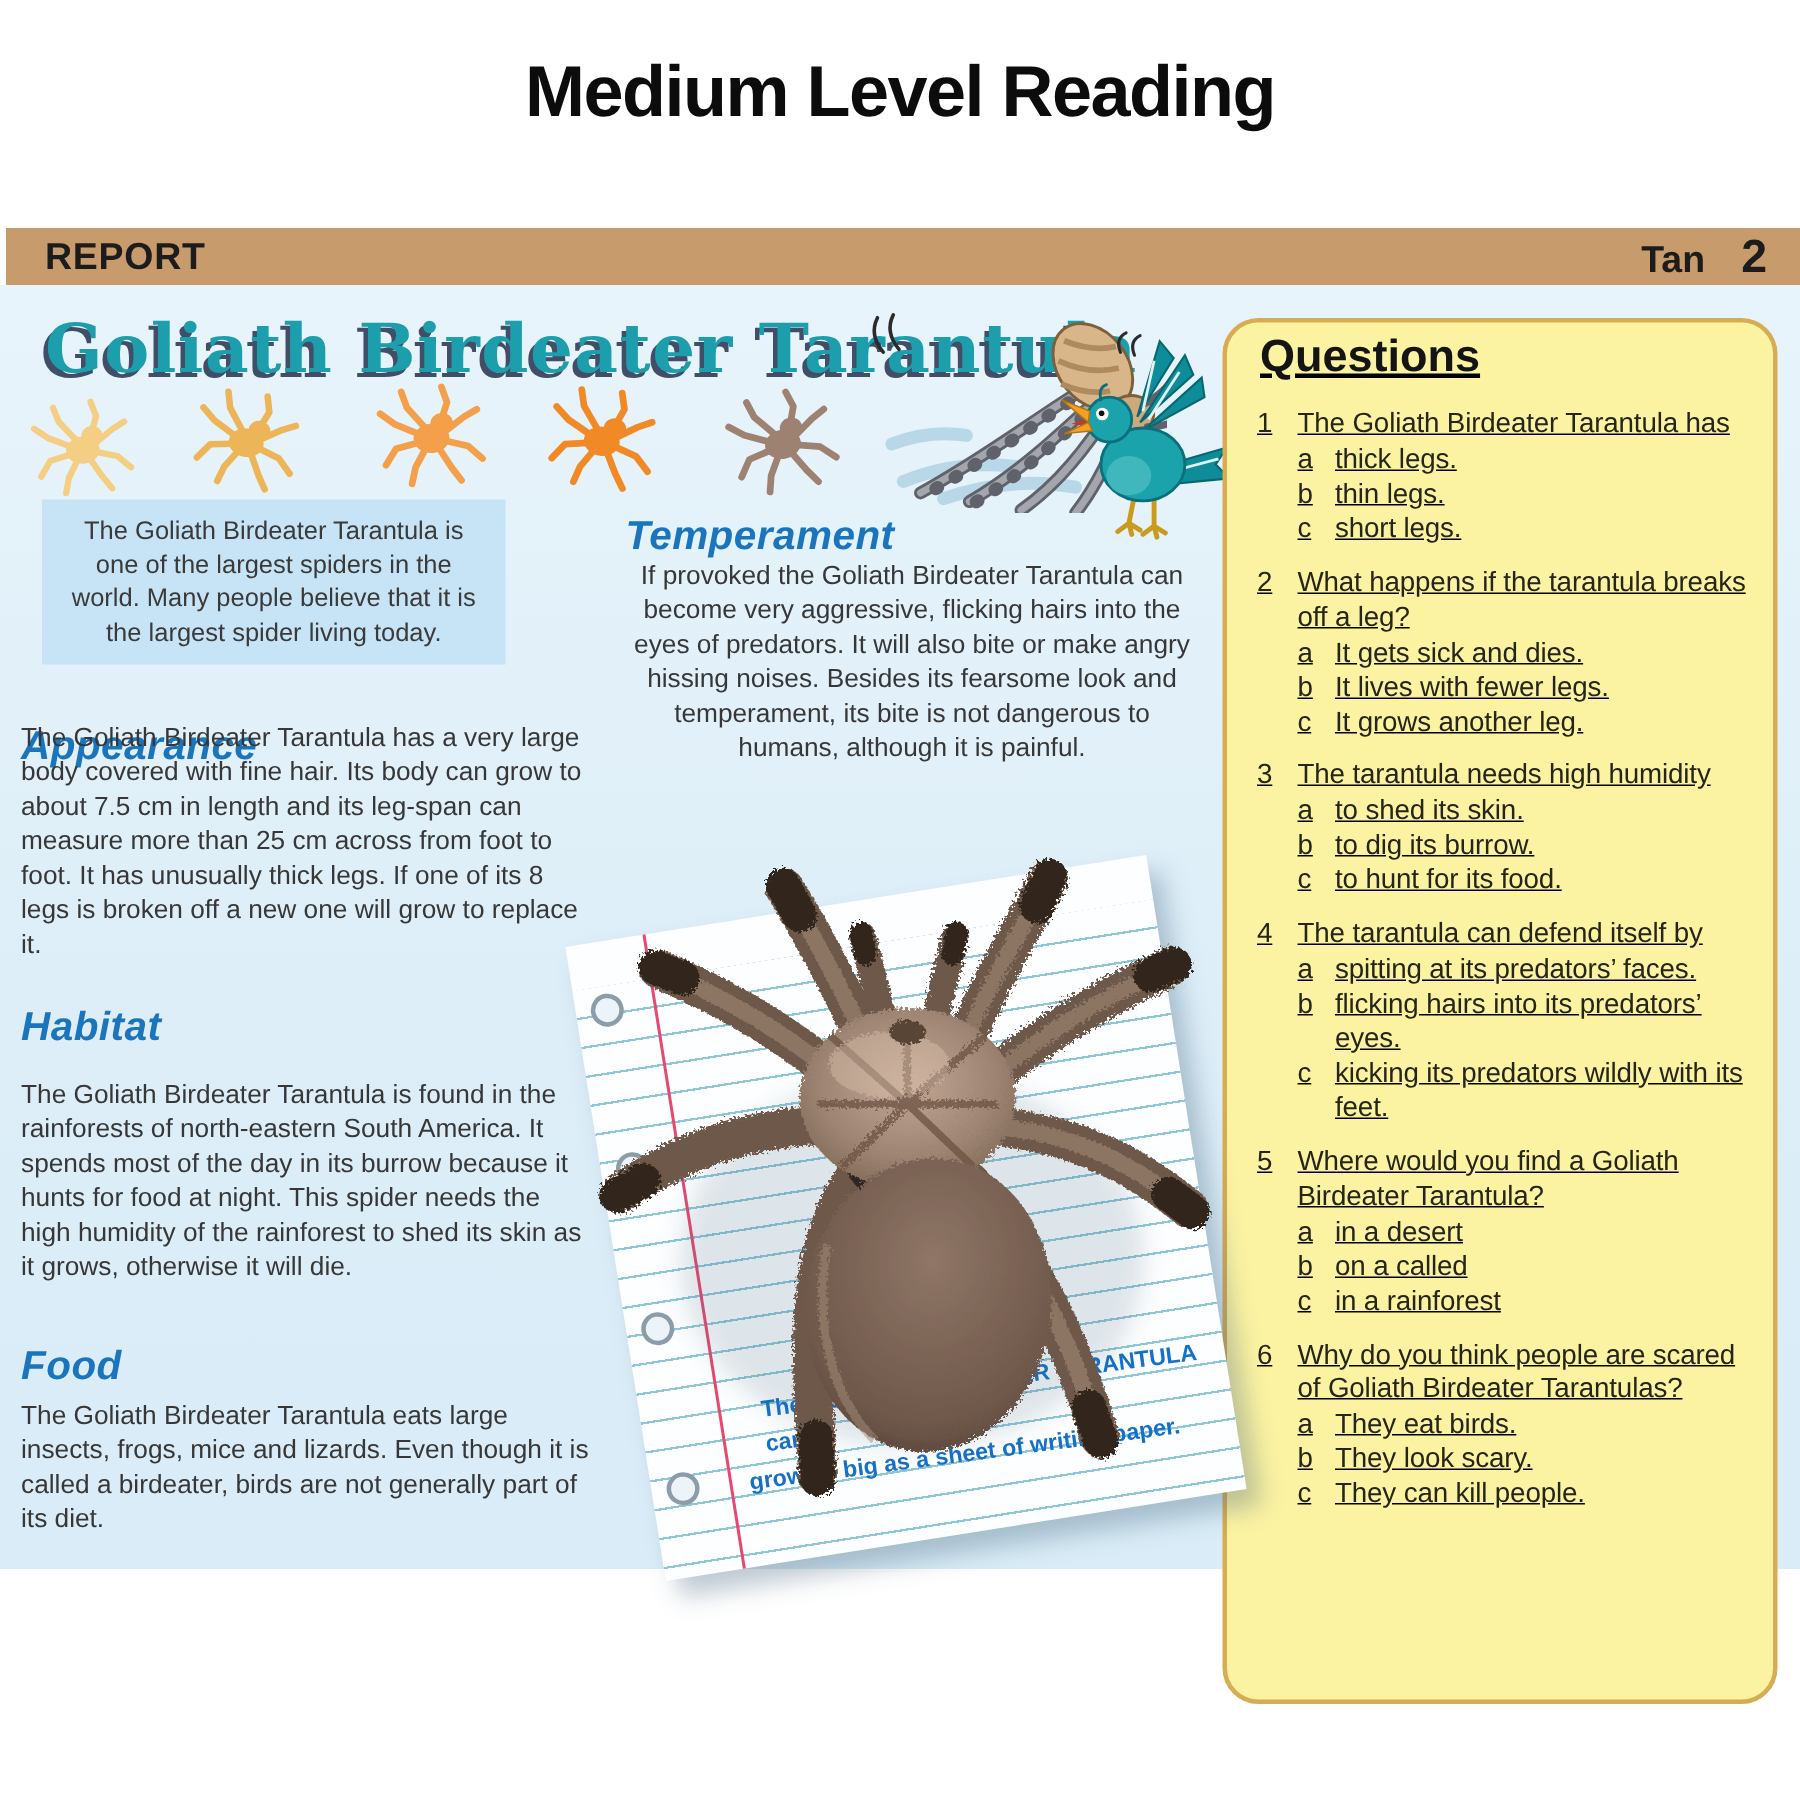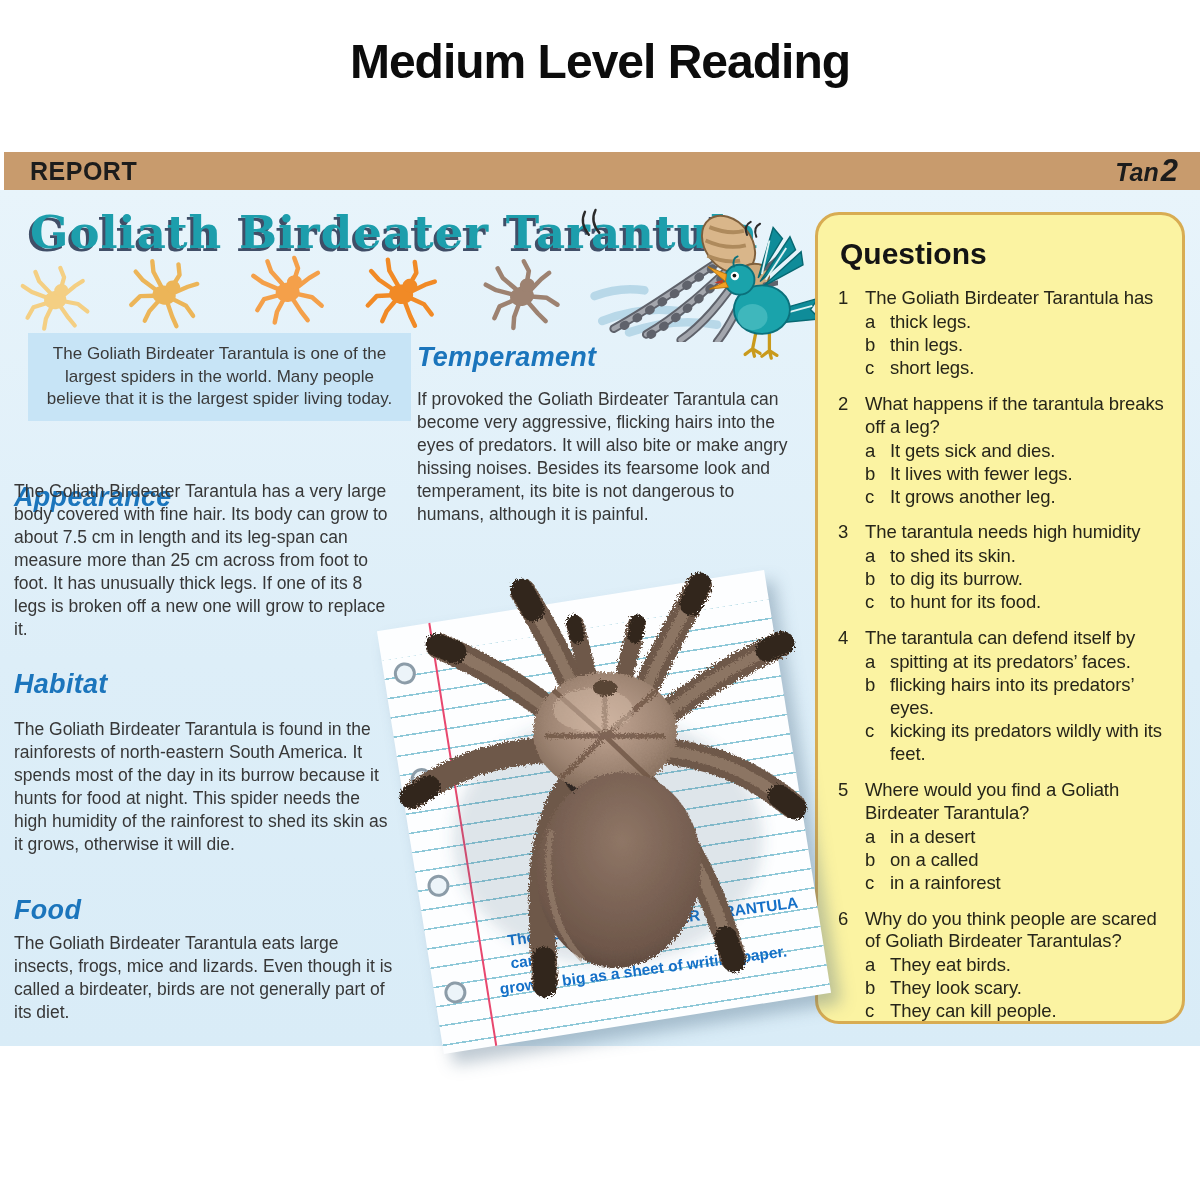--- a/index.html
+++ b/index.html
@@ -7,34 +7,34 @@
         font-family:"Liberation Sans",sans-serif;}
 
   
   .main-title{position:absolute;left:0;top:34px;width:1200px;text-align:center;
     font-size:48px;font-weight:bold;letter-spacing:-1px;color:#0c0c0c;margin:0;}
 
   .banner{position:absolute;left:4px;top:152px;width:1200px;height:38px;background:#c89b6d;
     display:flex;align-items:center;justify-content:space-between;box-sizing:border-box;
     padding:16px 26px;}
   .banner .left{font-size:25px;font-weight:bold;color:#1c1c1c;letter-spacing:.5px;}
-  .banner .right{display:flex;align-items:baseline;gap:2px;color:#1c1c1c;font-style:italic;}
+  .banner .right{display:flex;align-items:baseline;gap:24px;color:#1c1c1c;}
   .banner .right .t{font-size:25px;font-weight:bold;}
   .banner .right .n{font-size:31px;font-weight:bold;}
 
   
   .content{position:absolute;left:0;top:190px;width:1200px;height:856px;
     background:linear-gradient(180deg,#e8f4fb 0%,#ddeef8 55%,#d9ecf7 100%);}
 
   .article-title{position:absolute;left:30px;top:16px;margin:0;
     font-family:"DejaVu Serif",serif;font-weight:bold;font-size:45px;letter-spacing:1px;
     color:#1d9eac;text-shadow:-3px 3px 0 rgba(34,48,76,.85);}
 
   .sil{position:absolute;}
-  .intro-box{position:absolute;left:28px;top:143px;width:383px;box-sizing:border-box;
+  .intro-box{position:absolute;left:28px;top:143px;width:309px;box-sizing:border-box;
     background:#c7e4f6;padding:10px 12px;text-align:center;font-size:17px;line-height:1.33;
     color:#3a3a3a;}
 
   .sec-h{position:absolute;margin:0;font-size:27px;font-weight:bold;font-style:italic;
     color:#1b75bc;letter-spacing:.3px;}
   .sec-p{position:absolute;margin:0;width:382px;font-size:17.5px;line-height:1.31;color:#373737;}
 
   
   .paper{position:absolute;left:408px;top:408px;width:392px;height:428px;background:#fdfeff;
     transform:rotate(-9deg);box-shadow:8px 12px 16px rgba(70,100,125,.35);z-index:2;}
@@ -45,23 +45,23 @@
     background:#ecf4f9;border:3px solid #8c9ca8;box-sizing:border-box;}
   .caption{position:absolute;left:80px;top:318px;width:300px;transform:rotate(1.5deg);
     color:#1470c8;font-weight:bold;font-size:15.5px;line-height:1.5;z-index:5;}
   .caption .l2{margin-left:-14px;}
 
   .tarantula{position:absolute;left:393px;top:350px;width:420px;height:470px;z-index:3;}
   .cartoon-spider{position:absolute;left:570px;top:18px;width:208px;height:134px;}
   .scared-bird{position:absolute;left:700px;top:30px;width:122px;height:140px;}
 
   
-  .panel{position:absolute;left:815px;top:22px;width:370px;height:812px;box-sizing:border-box;
+  .panel{position:absolute;left:815px;top:22px;width:370px;height:924px;box-sizing:border-box;
     background:#fbf3a2;border:3px solid #d8ac52;border-radius:24px;
-    padding:20px 12px 0 12px;}
+    padding:4px 12px 0 12px;text-decoration:underline;}
   .panel h2{margin:2px 0 16px 10px;font-size:30px;font-weight:bold;color:#141414;}
   .q{display:grid;grid-template-columns:27px 1fr;margin:0 0 13px 8px;
     font-size:18.5px;line-height:1.24;color:#262519;letter-spacing:-.1px;}
   .q .num{font-weight:normal;}
   .opt{display:grid;grid-template-columns:25px 1fr;}
   .opts{margin-top:1px;}
 </style>
 </head>
 <body>
 
@@ -193,21 +193,21 @@
     <h3 class="sec-h" style="left:14px;top:267px;margin-top:25px;">Appearance</h3>
     <p class="sec-p" style="left:14px;top:290px;">The Goliath Birdeater Tarantula has a very large body covered with fine hair. Its body can grow to about 7.5 cm in length and its leg-span can measure more than 25 cm across from foot to foot. It has unusually thick legs. If one of its 8 legs is broken off a new one will grow to replace it.</p>
 
     <h3 class="sec-h" style="left:14px;top:479px;">Habitat</h3>
     <p class="sec-p" style="left:14px;top:528px;">The Goliath Birdeater Tarantula is found in the rainforests of north-eastern South America. It spends most of the day in its burrow because it hunts for food at night. This spider needs the high humidity of the rainforest to shed its skin as it grows, otherwise it will die.</p>
 
     <h3 class="sec-h" style="left:14px;top:705px;">Food</h3>
     <p class="sec-p" style="left:14px;top:742px;">The Goliath Birdeater Tarantula eats large insects, frogs, mice and lizards. Even though it is called a birdeater, birds are not generally part of its diet.</p>
 
     <h3 class="sec-h" style="left:417px;top:152px;">Temperament</h3>
-    <p class="sec-p" style="left:417px;top:198px;">If provoked the Goliath Birdeater Tarantula can become very aggressive, flicking hairs into the eyes of predators. It will also bite or make angry hissing noises. Besides its fearsome look and temperament, its bite is not dangerous to humans, although it is painful.</p>
+    <p class="sec-p" style="left:417px;top:182px;text-align:center;">If provoked the Goliath Birdeater Tarantula can become very aggressive, flicking hairs into the eyes of predators. It will also bite or make angry hissing noises. Besides its fearsome look and temperament, its bite is not dangerous to humans, although it is painful.</p>
 
     <div class="paper">
       <div class="paper-lines"></div>
       <div class="margin-line"></div>
       <div class="hole" style="top:35px;"></div>
       <div class="hole" style="top:142px;"></div>
       <div class="hole" style="top:250px;"></div>
       <div class="hole" style="top:358px;"></div>
       <div class="caption">
         <div class="l1">The GOLIATH BIRDEATER TARANTULA can</div>

